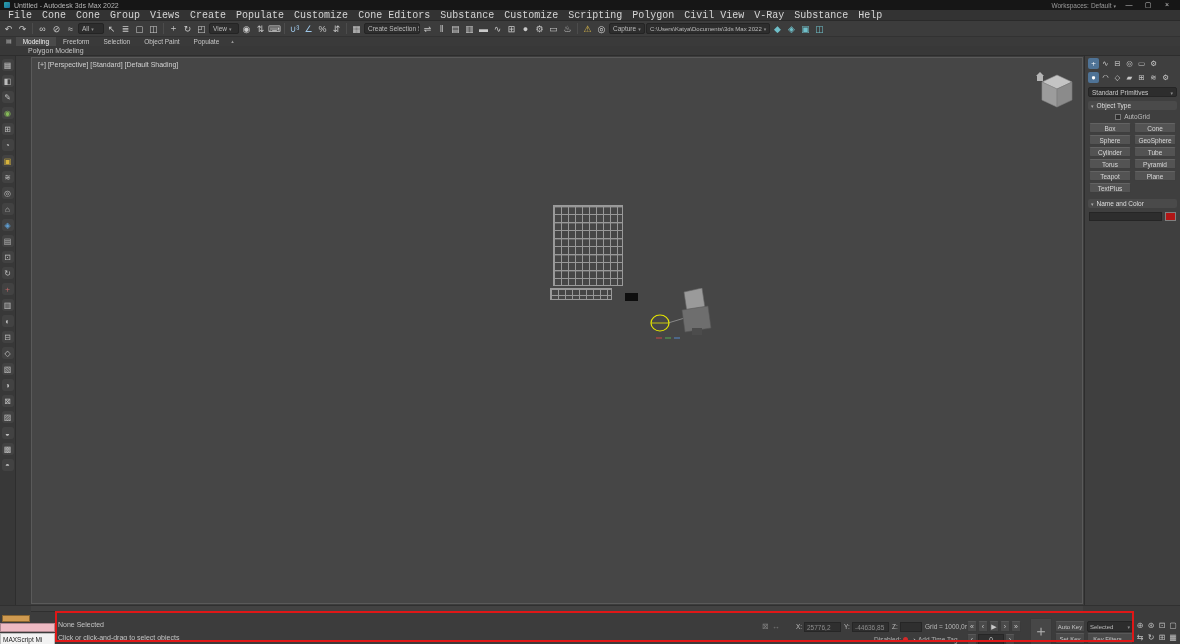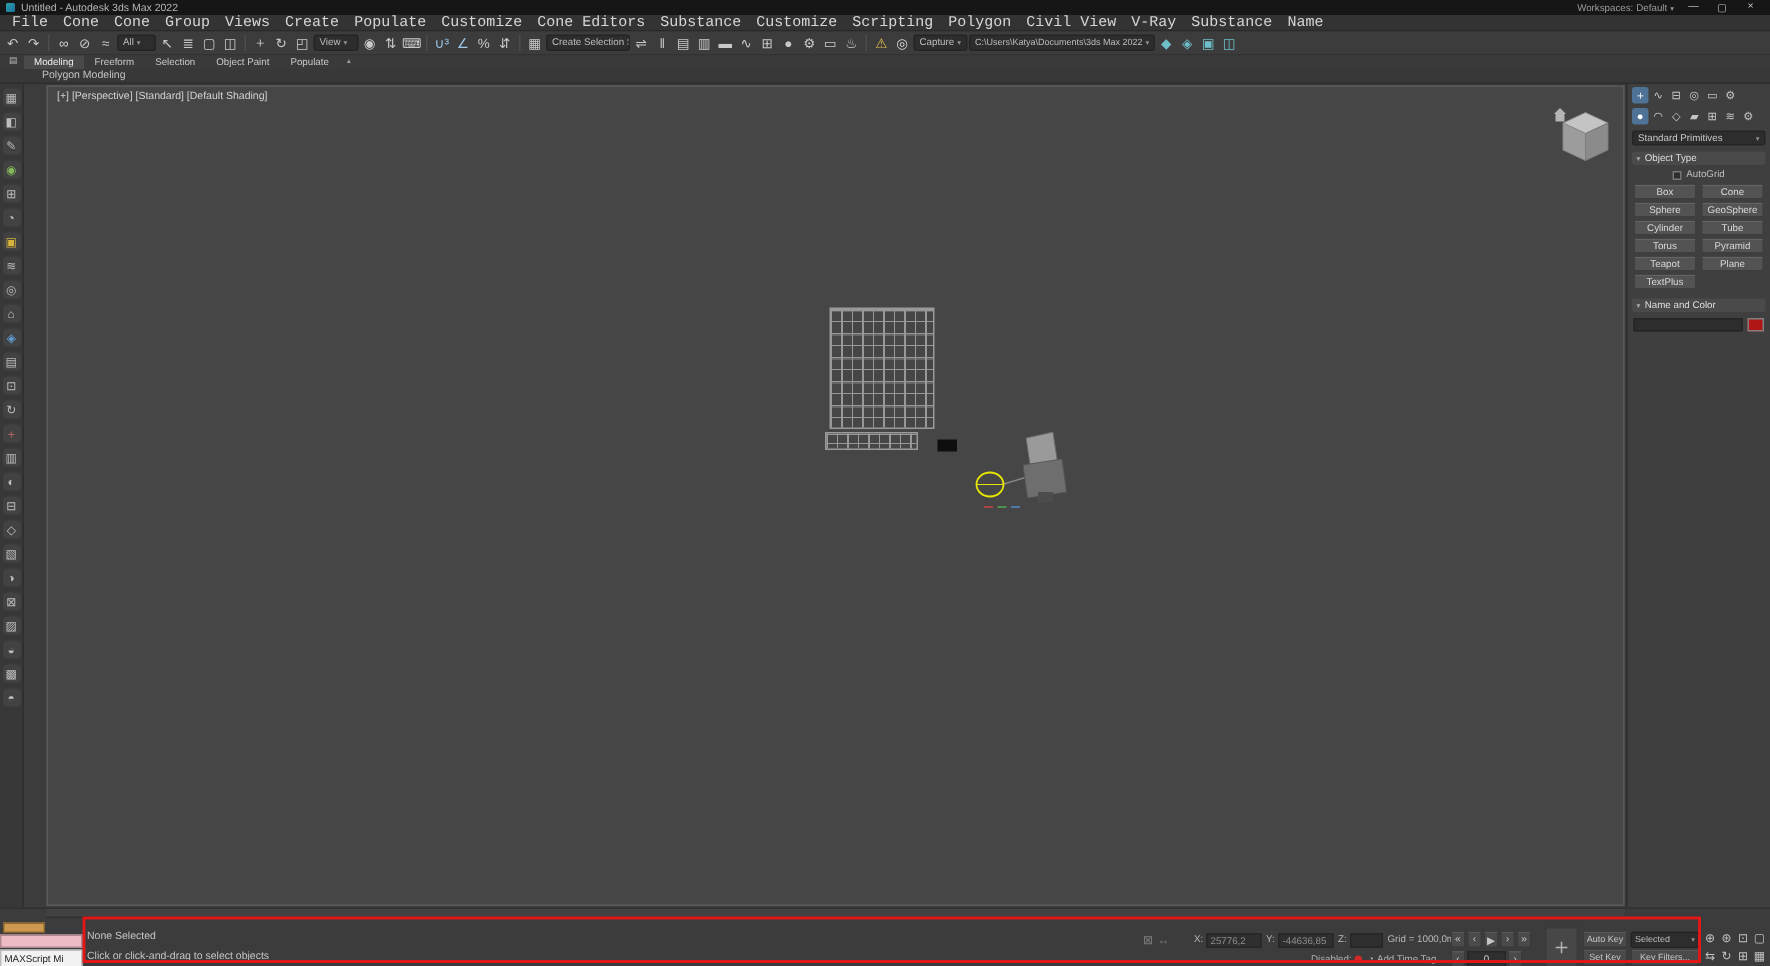--- a/index.html
+++ b/index.html
@@ -160,21 +160,21 @@
       <span class="menu-item">Populate</span>
       <span class="menu-item">Customize</span>
       <span class="menu-item">Cone Editors</span>
       <span class="menu-item">Substance</span>
       <span class="menu-item">Customize</span>
       <span class="menu-item">Scripting</span>
       <span class="menu-item">Polygon</span>
       <span class="menu-item">Civil View</span>
       <span class="menu-item">V-Ray</span>
       <span class="menu-item">Substance</span>
-      <span class="menu-item">Name</span>
+      <span class="menu-item">Help</span>
     </span>
 </div>
 
 <div class="toolbar">
   <div class="tb-group">
       <span class="tbi">↶</span>
       <span class="tbi">↷</span>
     </div>
   <div class="tb-sep"></div>
   <div class="tb-group">

